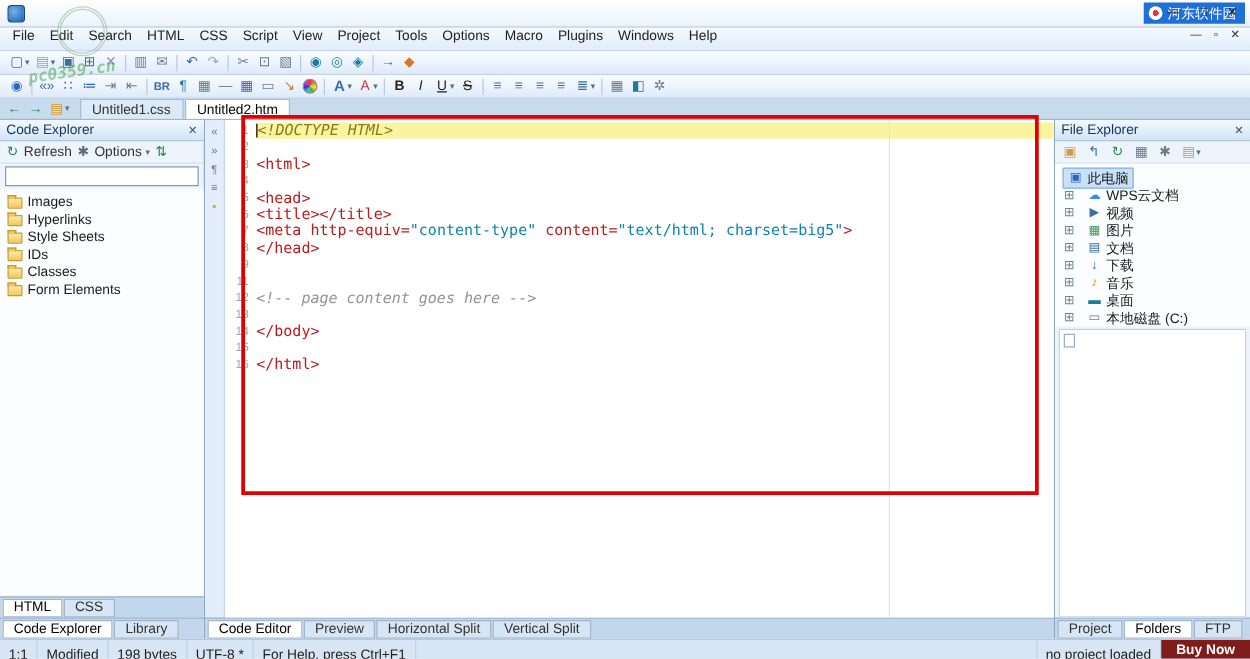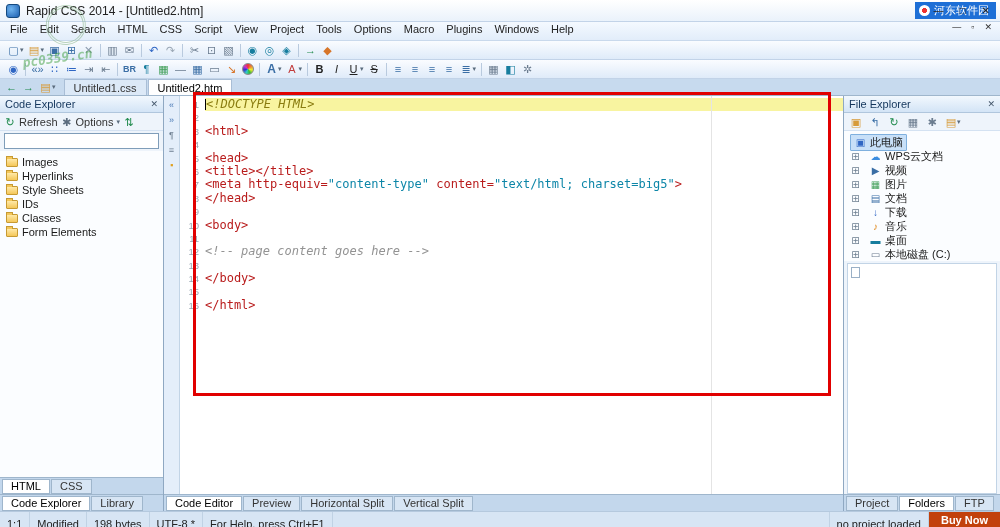--- a/index.html
+++ b/index.html
@@ -108,42 +108,41 @@
   .tk-val{color:#0d86a8}
   .tk-comment{color:#939393;font-style:italic}
   .tk-doctype{color:#8a7c10;font-style:italic}
   .caret{display:inline-block;width:1px;height:11px;background:#000;vertical-align:middle}
 
   
   .statusbar{position:absolute;left:0;right:0;bottom:0;height:16px;background:#d7e5f4;border-top:1px solid #b5c9de;
              display:flex;align-items:stretch;font-size:11px;color:#222}
   .scell{padding:12px 7px;border-right:1px solid #c0d2e4;display:flex;align-items:center;white-space:nowrap}
   .sspacer{flex:1}
-  .buynow{background:#c2410c;color:#fff;font-weight:bold;padding:0 12px;display:flex;align-items:center}
+  .buynow{background:#7f1d1d;color:#fff;font-weight:bold;padding:0 12px;display:flex;align-items:center}
 
   
   .annotation{position:absolute;left:193px;top:92px;width:638px;height:304px;border:3px solid #e10000;
               z-index:80;pointer-events:none}
   .wm-corner{position:absolute;top:2px;right:4px;height:17px;background:#1e6fd6;color:#fff;font-size:11px;
              display:flex;align-items:center;gap:4px;padding:0 7px 0 4px;z-index:60;pointer-events:none}
   .wm-logo{width:11px;height:11px;border-radius:50%;background:radial-gradient(circle at 50% 50%,#e33 0 30%,#fff 31%)}
   .wm-stamp{position:absolute;left:14px;top:4px;width:120px;height:72px;opacity:.5;z-index:55;
             pointer-events:none;transform:rotate(-8deg)}
   .wm-circle{position:absolute;left:34px;top:0;width:40px;height:40px;border:3px double #7fae7f;border-radius:50%}
   .wm-site{position:absolute;left:6px;top:44px;color:#3f9f3f;font-weight:bold;font-style:italic;font-size:13px;
            font-family:"DejaVu Sans Mono","Liberation Mono",monospace}
 </style>
 </head>
 <body>
 
 <div id="screen">
 
   <div class="titlebar">
     <span class="appicon"></span>
-    <span class="title">Rapid CSS 2014 - [Untitled2.htm]</span>
     <span class="wincontrols">
       <span class="wbtn">—</span>
       <span class="wbtn">□</span>
       <span class="wbtn">✕</span>
     </span>
   </div>
 
   <div class="menubar">
     <div class="menuitems">
         <span class="menuitem">File</span>
@@ -448,24 +447,20 @@
                 <span class="lnum">7</span>
                 <span class="lcode"><span class="tk-tag">&lt;meta http-equiv=</span><span class="tk-val">"content-type"</span><span class="tk-tag"> content=</span><span class="tk-val">"text/html; charset=big5"</span><span class="tk-tag">&gt;</span></span>
               </div>
               <div class="cline">
                 <span class="lnum">8</span>
                 <span class="lcode"><span class="tk-tag">&lt;/head&gt;</span></span>
               </div>
               <div class="cline">
                 <span class="lnum">9</span>
                 <span class="lcode"></span>
-              </div>
-              <div class="cline">
-                <span class="lnum">10</span>
-                <span class="lcode"><span class="tk-tag">&lt;body&gt;</span></span>
               </div>
               <div class="cline">
                 <span class="lnum">11</span>
                 <span class="lcode"></span>
               </div>
               <div class="cline">
                 <span class="lnum">12</span>
                 <span class="lcode"><span class="tk-comment">&lt;!-- page content goes here --&gt;</span></span>
               </div>
               <div class="cline">

